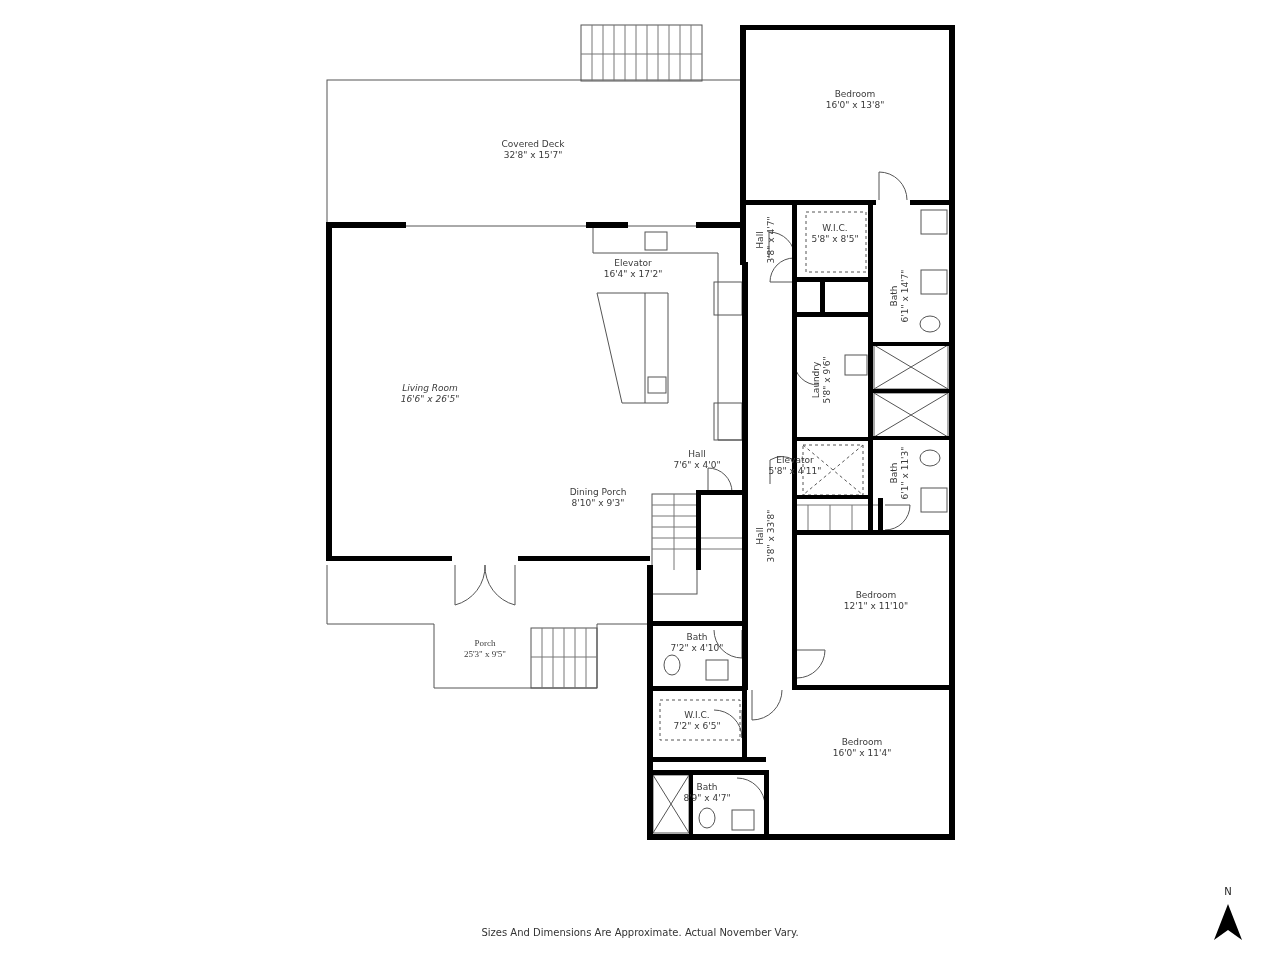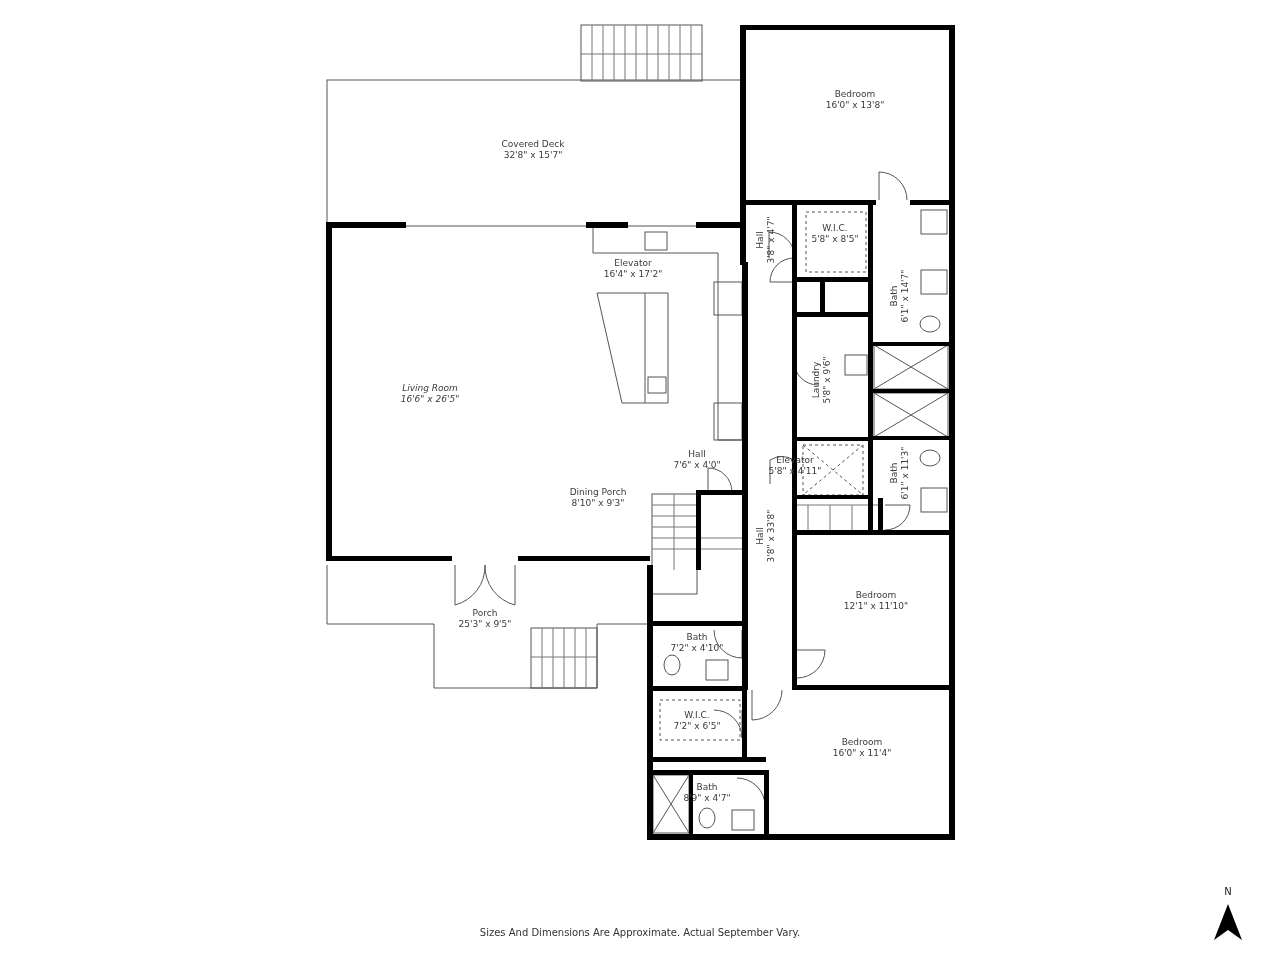--- a/index.html
+++ b/index.html
@@ -206,21 +206,21 @@
       <span class="dim">8'10" x 9'3"</span>
     </div>
     <div class="label vert" style="left: 766px; top: 536px;">
       <span class="name">Hall</span>
       <span class="dim">3'8" x 33'8"</span>
     </div>
     <div class="label" style="left: 876px; top: 601px;">
       <span class="name">Bedroom</span>
       <span class="dim">12'1" x 11'10"</span>
     </div>
-    <div class="label" style="left: 485px; top: 619px;">
+    <div class="label" style="left: 485px; top: 649px; font-family: Liberation Serif, serif;">
       <span class="name">Porch</span>
       <span class="dim">25'3" x 9'5"</span>
     </div>
     <div class="label" style="left: 697px; top: 643px;">
       <span class="name">Bath</span>
       <span class="dim">7'2" x 4'10"</span>
     </div>
     <div class="label" style="left: 697px; top: 721px;">
       <span class="name">W.I.C.</span>
       <span class="dim">7'2" x 6'5"</span>
@@ -228,20 +228,20 @@
     <div class="label" style="left: 862px; top: 748px;">
       <span class="name">Bedroom</span>
       <span class="dim">16'0" x 11'4"</span>
     </div>
     <div class="label" style="left: 707px; top: 793px;">
       <span class="name">Bath</span>
       <span class="dim">8'9" x 4'7"</span>
     </div>
   </div>
 
-<div id="disclaimer">Sizes And Dimensions Are Approximate. Actual September Vary.</div>
+<div id="disclaimer">Sizes And Dimensions Are Approximate. Actual November Vary.</div>
 
 <div id="compass">
   <div class="n">N</div>
   <svg width="32" height="58" viewBox="0 0 32 58" style="position:absolute;left:0;top:0">
     <polygon points="16,18 30,54 16,44 2,54" fill="#000"></polygon>
   </svg>
 </div>
 
 </body></html>

